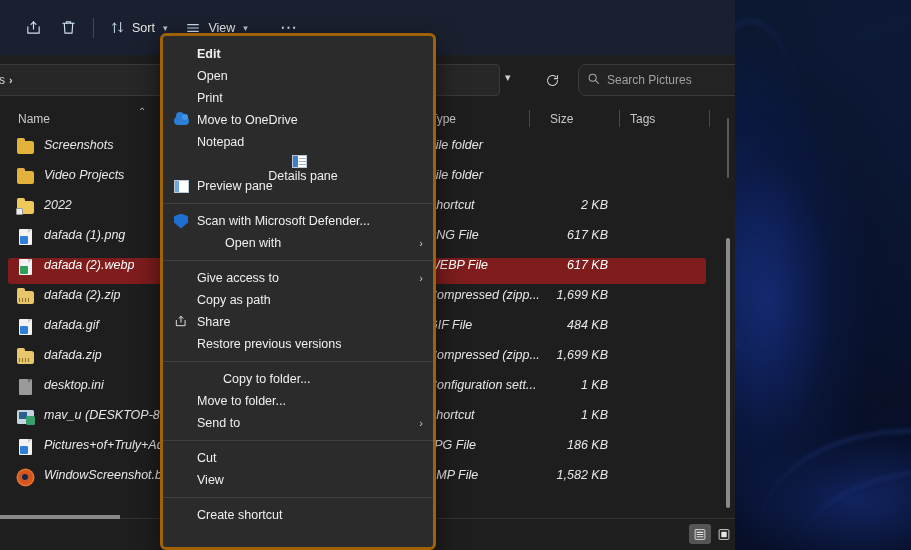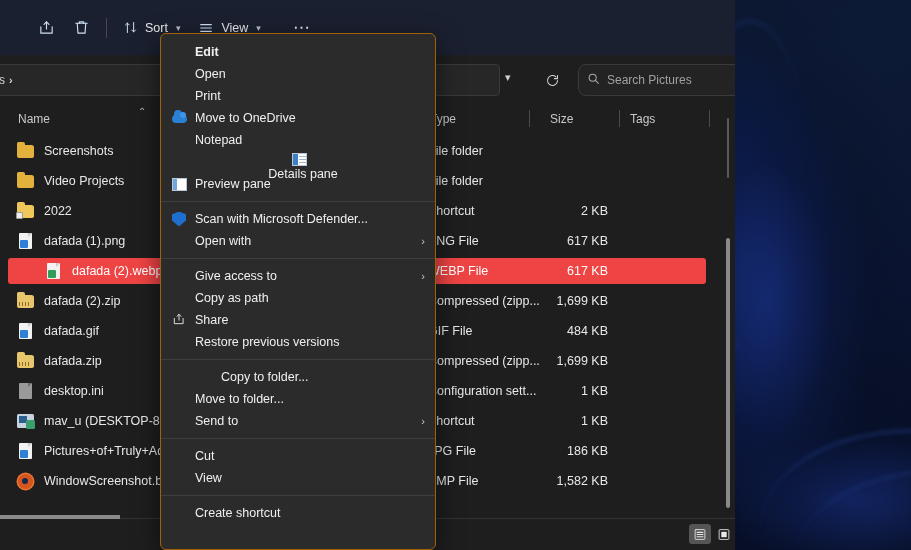--- a/index.html
+++ b/index.html
@@ -57,21 +57,21 @@
     overflow: hidden;
   }
 
   
   #toolbar {
     position: absolute; left: 0; top: 0;
     width: 735px; height: 55px;
     background: #1b2030;
     display: flex;
     align-items: center;
-    padding-left: 29px;
+    padding-left: 16px;
   }
   .tb-btn {
     display: flex; align-items: center; gap: 7px;
     height: 32px;
     padding: 0 9px;
     border-radius: 4px;
     color: #e6e6e6;
     font-size: 12.5px;
     cursor: default;
     white-space: nowrap;
@@ -149,26 +149,27 @@
   }
 
   
   #filelist {
     position: absolute; left: 0; top: 138px;
     width: 722px; height: 382px;
   }
   .frow {
     position: absolute;
     left: 8px; width: 698px; height: 26px;
-    display: flex; align-items: center;
+    display: flex; align-items: flex-start;
     color: #e8e8e8;
     font-size: 12.5px;
     border-radius: 3px;
-  }
-  .frow.sel { background: #ef4444; color: #ffffff; padding-left: 28px; }
+    font-style: italic;
+  }
+  .frow.sel { background: #7f1d1d; color: #ffffff; }
   .fico {
     width: 18px; height: 18px;
     margin-left: 8px; margin-right: 10px;
     flex: 0 0 18px;
     display: flex; align-items: center; justify-content: center;
   }
   .fname { width: 300px; overflow: hidden; white-space: nowrap; }
   .ftype {
     position: absolute; left: 420px; width: 120px;
     overflow: hidden; white-space: nowrap; text-overflow: ellipsis;
@@ -241,21 +242,21 @@
     display: flex; align-items: center; justify-content: center;
   }
   .viewtoggle.active { background: #555555; }
 
   
   #ctxmenu {
     position: absolute;
     left: 160px; top: 33px;
     width: 276px; height: 517px;
     background: #2b2b2b;
-    border: 1px solid #a16207;
+    border: 3px solid #a16207;
     border-radius: 6px;
     box-shadow: 0 8px 26px rgba(0,0,0,0.55);
     padding-top: 6px;
     overflow: hidden;
   }
   .mi {
     position: relative;
     height: 22px;
     display: flex; align-items: center;
     color: #f0f0f0;
@@ -594,21 +595,21 @@
       </div>
     </div>
     <div class="msep"></div>
     <div class="mgroup">
       <div class="mi" style="height: 22px;">
         <span class="mico">
           <span class="mi-shield"></span>
         </span>
         <span class="mlabel">Scan with Microsoft Defender...</span>
       </div>
-      <div class="mi" style="height: 22px;">
+      <div class="mi" style="height: 22px; gap: 28px;">
         <span class="mico">
           <span></span>
         </span>
         <span class="mlabel">Open with</span>
         <span class="marrow">›</span>
       </div>
     </div>
     <div class="msep"></div>
     <div class="mgroup">
       <div class="mi" style="height: 22px;">

